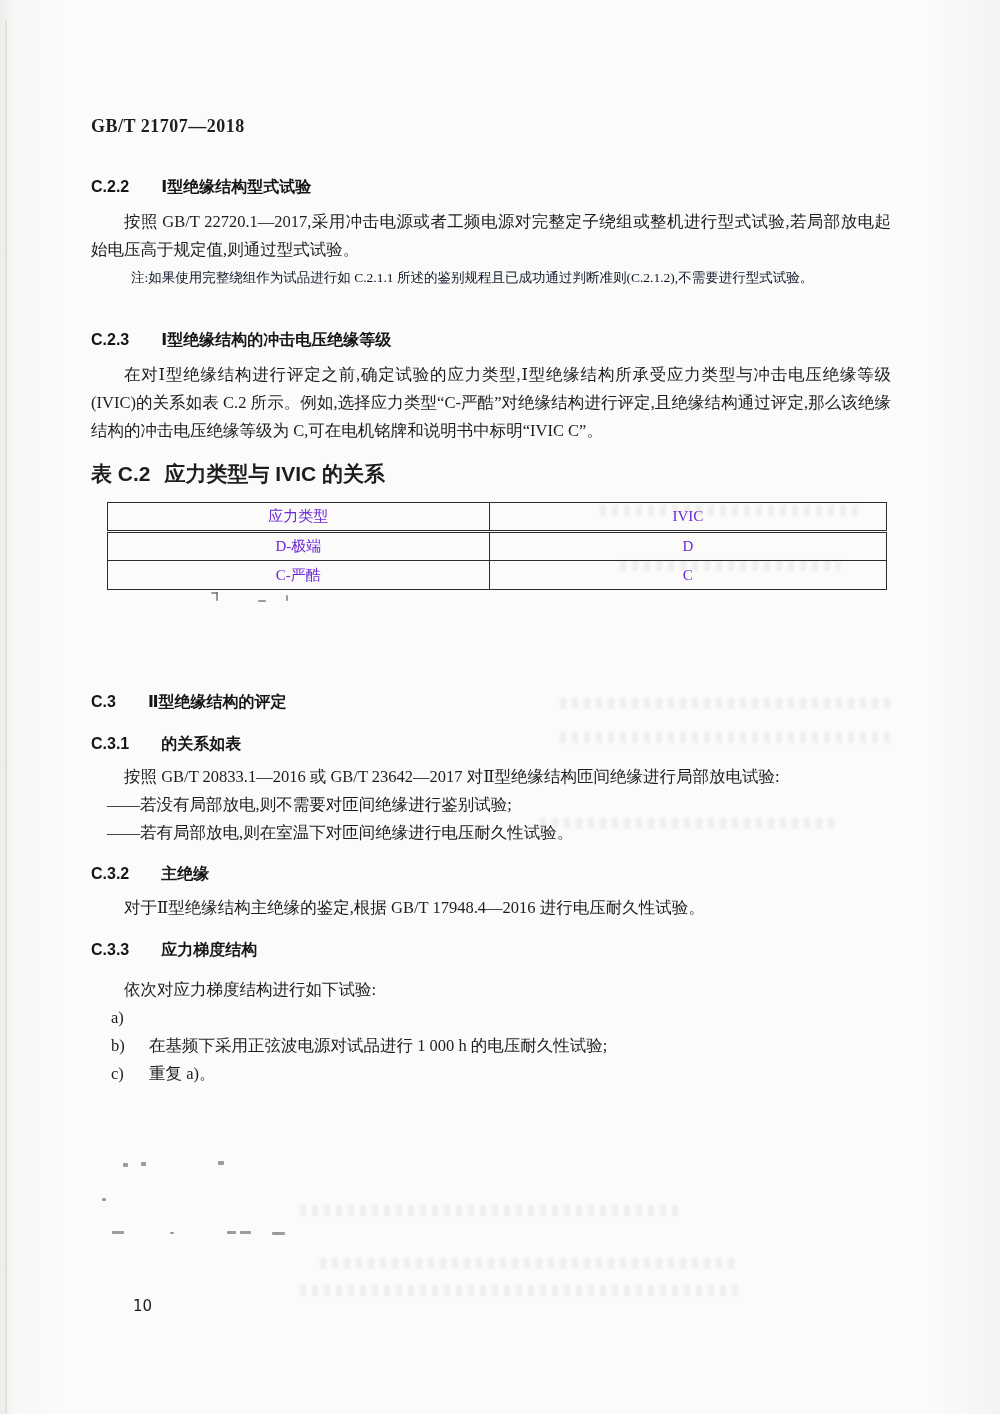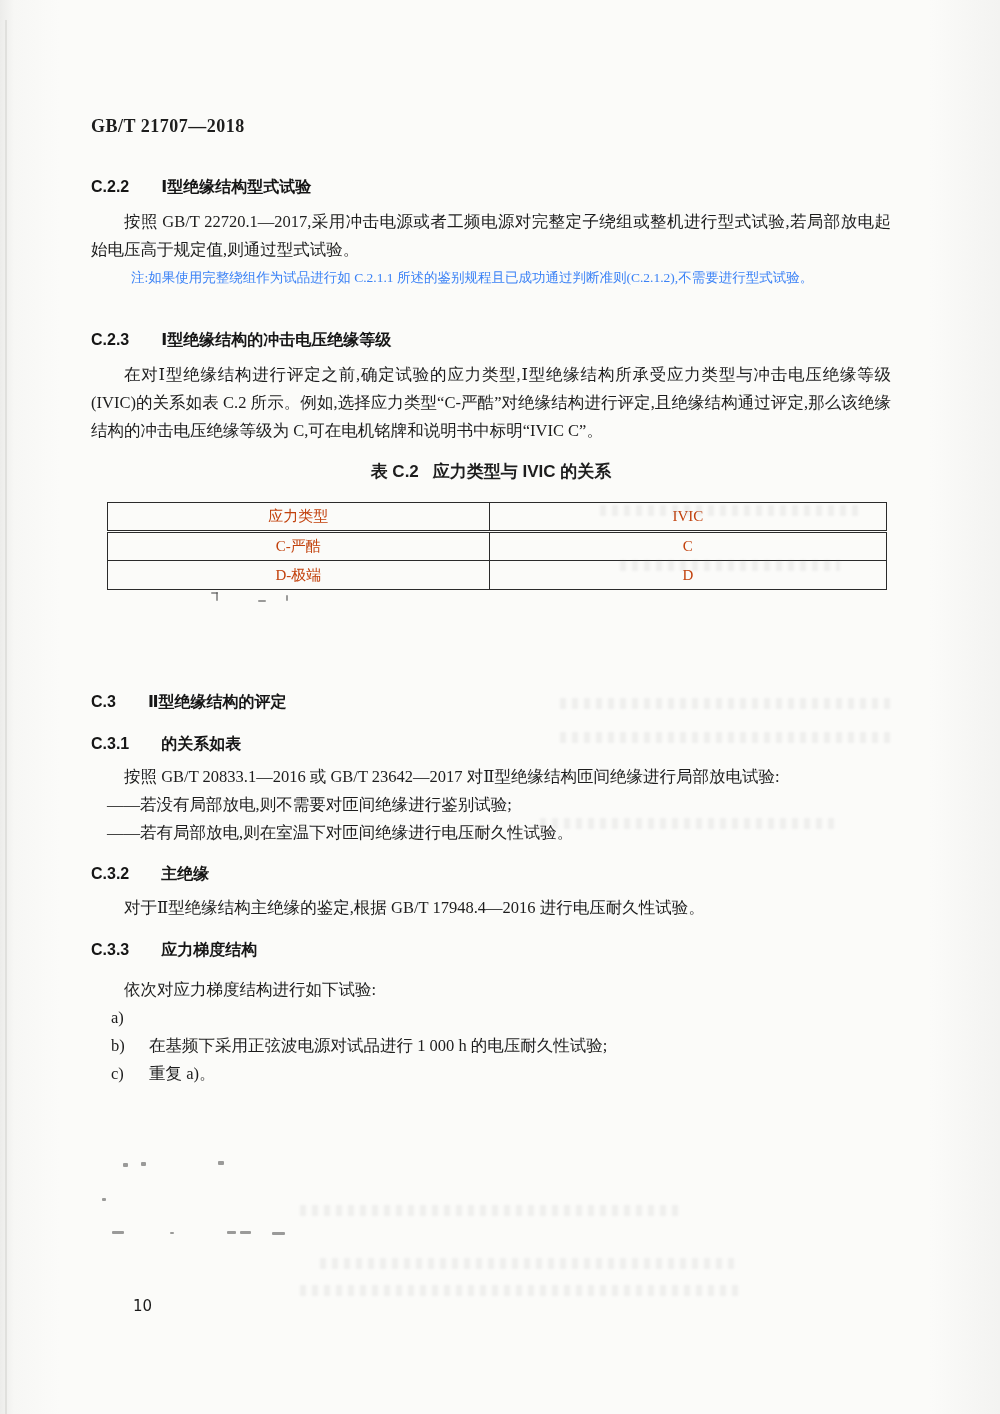--- a/index.html
+++ b/index.html
@@ -31,34 +31,34 @@
     display: flex; gap: 32px; align-items: baseline;
     font-family: "Liberation Sans", "DejaVu Sans", sans-serif;
     font-weight: bold; font-size: 16px; color: #161616;
   }
   .para {
     font-size: 16.5px; line-height: 28px; text-align: justify;
     text-indent: 2em;
   }
   .note {
     font-size: 13.5px; line-height: 26px; text-align: justify;
-    padding-left: 62px; text-indent: -22px; color: #3b82f6;
+    padding-left: 62px; text-indent: -22px; color: #0f172a;
   }
   .dash-item { font-size: 16.5px; line-height: 28px; padding-left: 16px; }
   .list-item { font-size: 16.5px; line-height: 28px; display: flex; padding-left: 20px; }
   .list-item .label { width: 38px; flex: 0 0 38px; }
   .table-caption {
-    text-align: center; font-weight: bold; font-size: 17px;
+    font-weight: bold; font-size: 21px;
     font-family: "Liberation Sans", "DejaVu Sans", sans-serif;
   }
   .table-caption .gap { display: inline-block; width: 14px; }
   table.std {
     position: absolute; left: 107px; top: 502px; width: 780px;
     border-collapse: collapse; table-layout: fixed;
-    font-size: 15px; color: #c2410c;
+    font-size: 15px; color: #6d28d9;
   }
   table.std td, table.std th {
     border: 1.5px solid #2b2b2b;
     height: 29px; text-align: center; vertical-align: middle;
     font-weight: normal; padding: 0;
   }
   table.std th { font-size: 15px; }
   table.std tr.dbl td, table.std tr.dbl th { border-bottom: 3px double #2b2b2b; }
   .page-number { font-size: 15px; color: #1a1a1a; font-family: "DejaVu Sans", sans-serif; text-align: right; }
   
@@ -97,26 +97,26 @@
   <colgroup>
       <col style="width:49%">
       <col style="width:51%">
     </colgroup>
   <tbody>
       <tr class="dbl">
     <th>应力类型</th>
     <th>IVIC</th>
   </tr>
   <tr>
+    <td>D-极端</td>
+    <td>D</td>
+  </tr>
+  <tr>
     <td>C-严酷</td>
     <td>C</td>
-  </tr>
-  <tr>
-    <td>D-极端</td>
-    <td>D</td>
   </tr>
 </tbody>
   </table>
 
 <div class="block heading" style="top:692px">
   <span>C.3</span>
   <span>Ⅱ型绝缘结构的评定</span>
 </div>
 
 <div class="block heading" style="top:734px">

